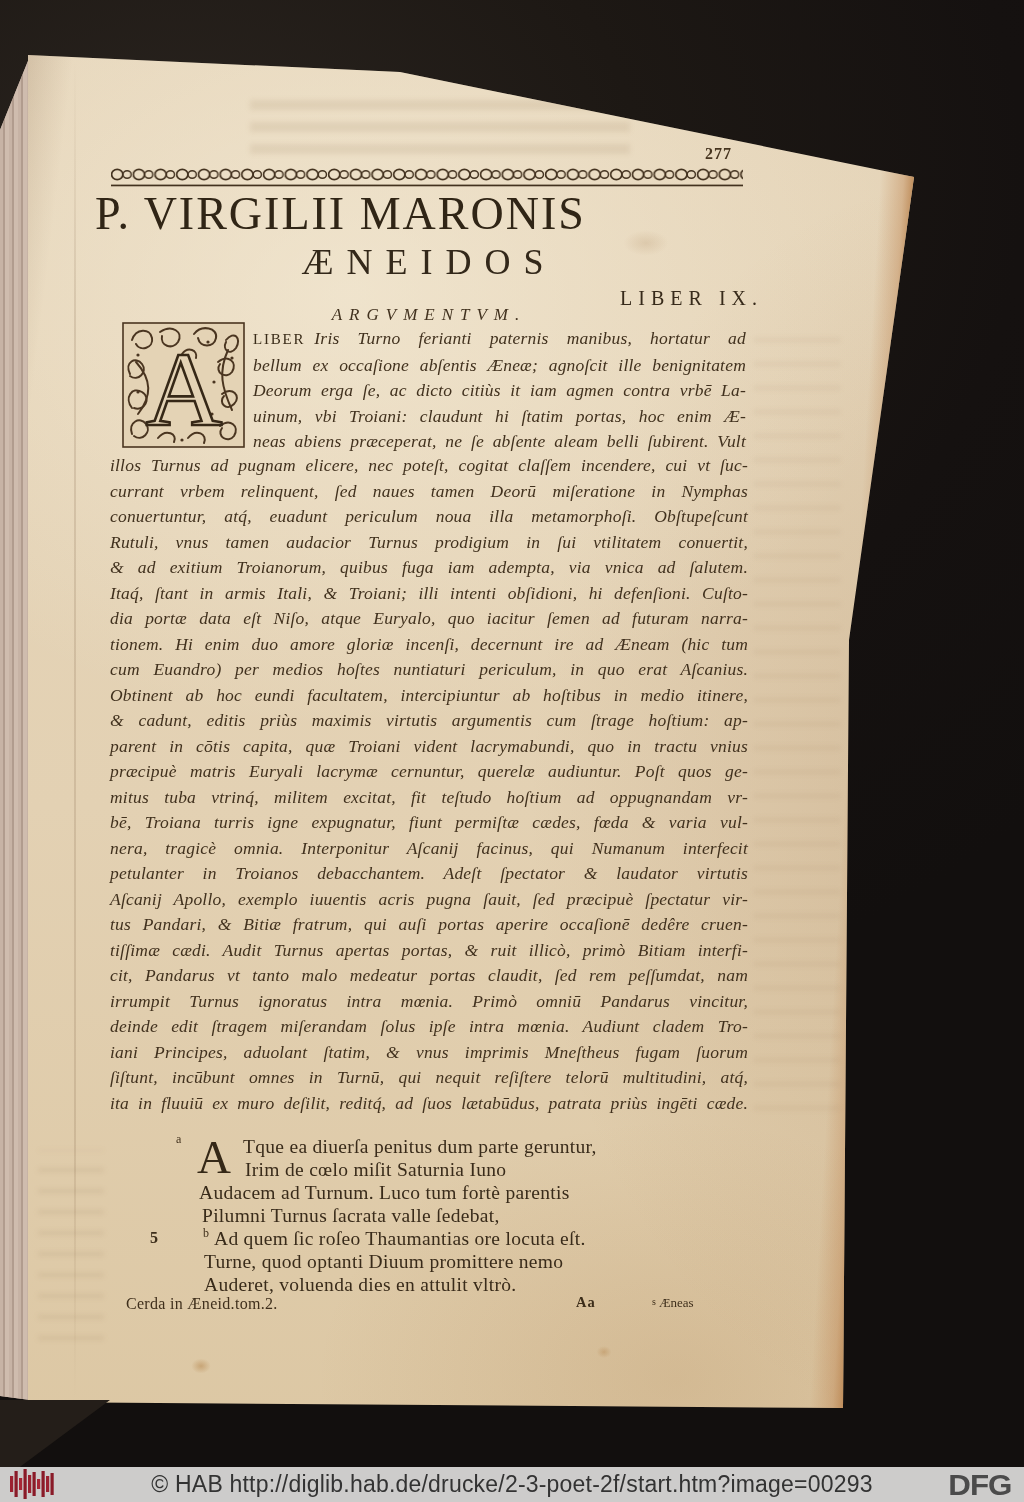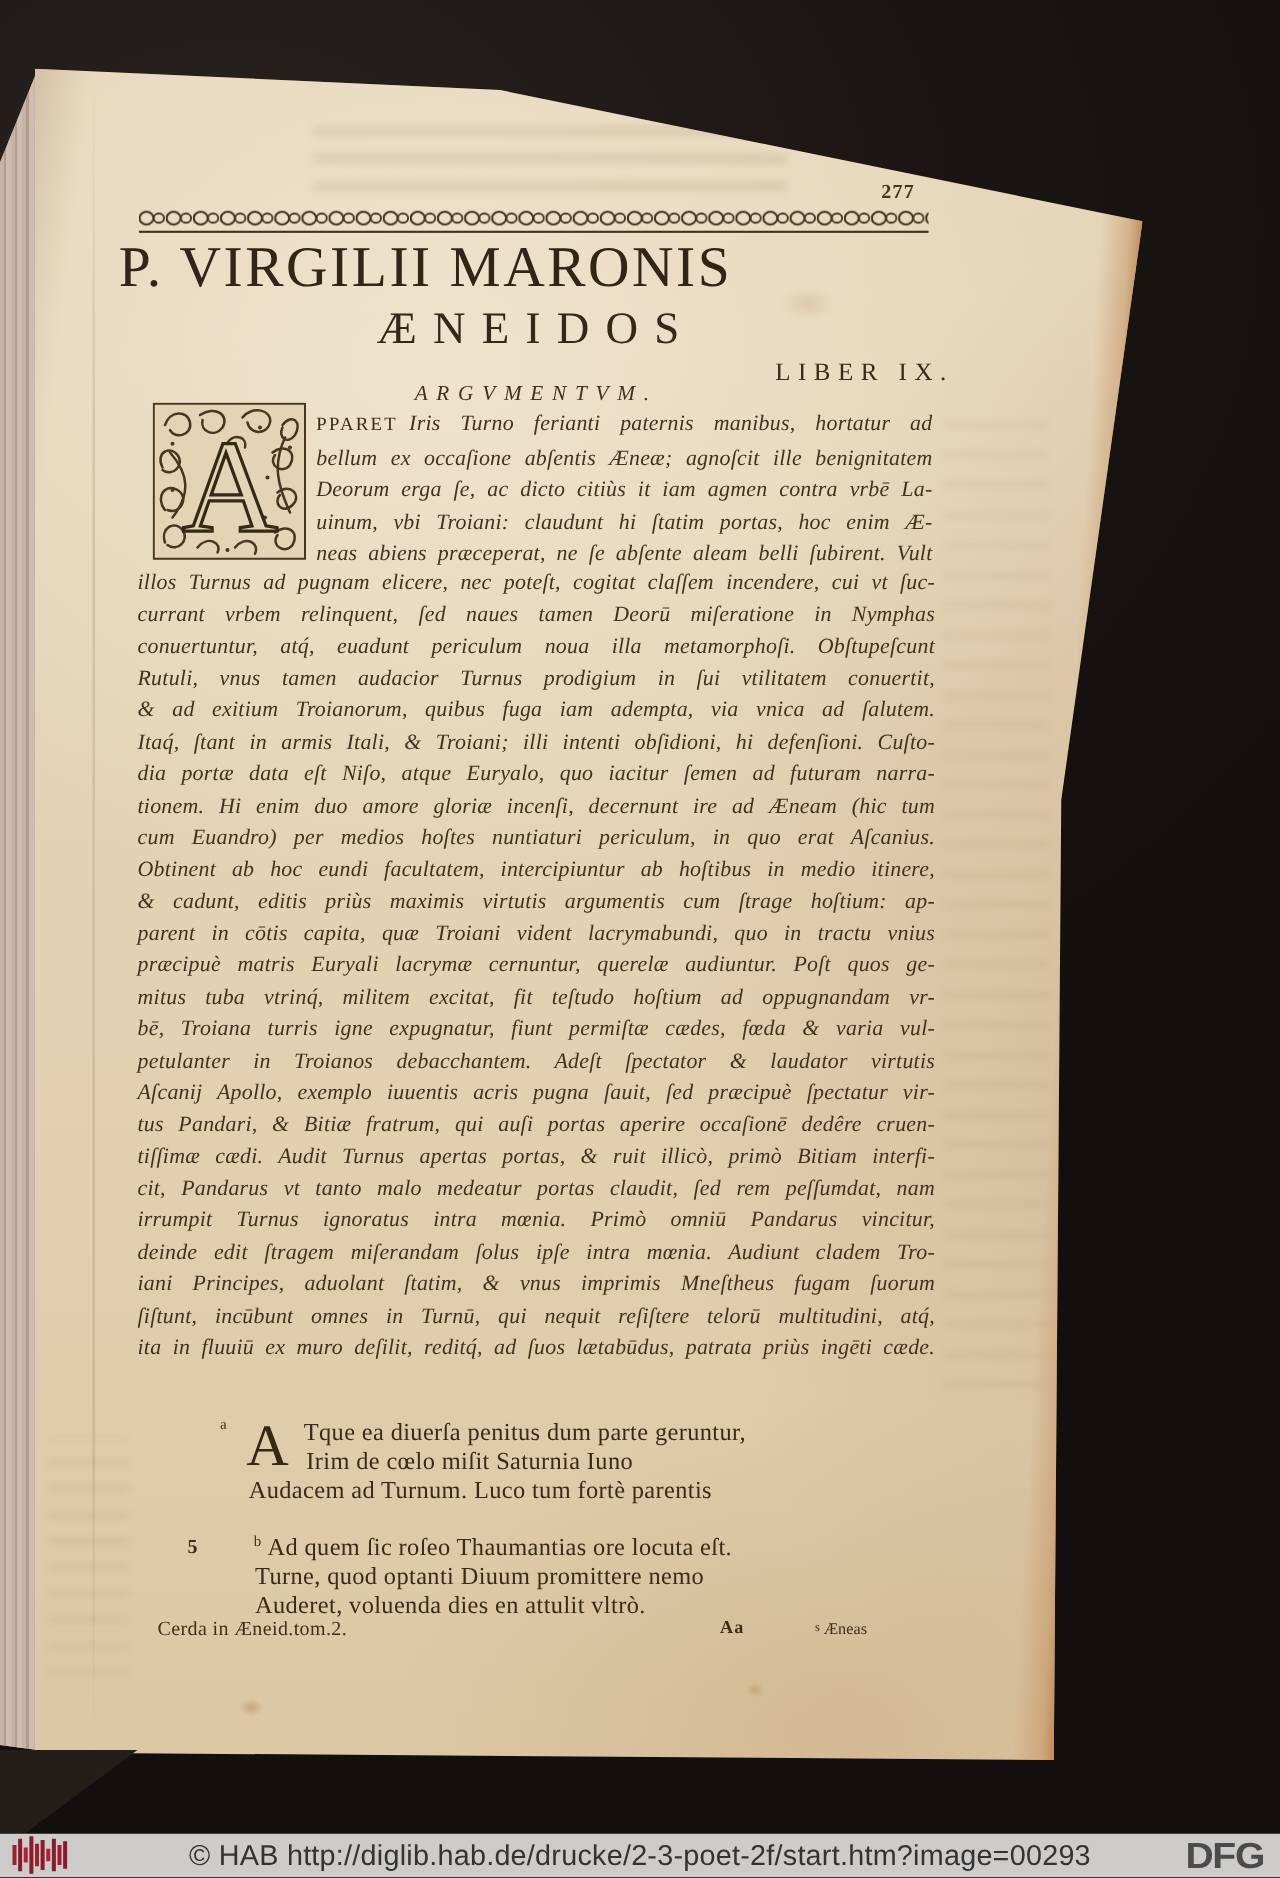--- a/index.html
+++ b/index.html
@@ -150,21 +150,21 @@
           <circle cx="92" cy="60" r="1.6"></circle>
             <circle cx="90" cy="92" r="1.6"></circle>
             <circle cx="34" cy="100" r="1.6"></circle>
           <circle cx="110" cy="36" r="1.6"></circle>
             <circle cx="60" cy="118" r="1.6"></circle>
         </g>
         <text x="62" y="103" text-anchor="middle" font-family="Liberation Serif, serif" font-size="106" fill="#e4d3b5" stroke="#362817" stroke-width="2.6">A</text>
       </svg>
 
       <div class="arg-indent">
-        <div class="al"><span class="lead">PPARET</span><span>Iris Turno ferianti paternis manibus, hortatur ad</span></div>
+        <div class="al"><span class="lead">LIBER</span><span>Iris Turno ferianti paternis manibus, hortatur ad</span></div>
         <div class="al">bellum ex occaſione abſentis Æneæ; agnoſcit ille benignitatem</div>
         <div class="al">Deorum erga ſe, ac dicto citiùs it iam agmen contra vrbē La-</div>
         <div class="al">uinum, vbi Troiani: claudunt hi ſtatim portas, hoc enim Æ-</div>
         <div class="al">neas abiens præceperat, ne ſe abſente aleam belli ſubirent. Vult</div>
       </div>
 
       <div class="arg-full">
         <div class="al">illos Turnus ad pugnam elicere, nec poteſt, cogitat claſſem incendere, cui vt ſuc-</div>
         <div class="al">currant vrbem relinquent, ſed naues tamen Deorū miſeratione in Nymphas</div>
         <div class="al">conuertuntur, atq́, euadunt periculum noua illa metamorphoſi. Obſtupeſcunt</div>
@@ -173,37 +173,39 @@
         <div class="al">Itaq́, ſtant in armis Itali, &amp; Troiani; illi intenti obſidioni, hi defenſioni. Cuſto-</div>
         <div class="al">dia portæ data eſt Niſo, atque Euryalo, quo iacitur ſemen ad futuram narra-</div>
         <div class="al">tionem.  Hi enim duo amore gloriæ incenſi, decernunt ire ad Æneam (hic tum</div>
         <div class="al">cum Euandro) per medios hoſtes nuntiaturi periculum, in quo erat Aſcanius.</div>
         <div class="al">Obtinent ab hoc eundi facultatem, intercipiuntur ab hoſtibus in medio itinere,</div>
         <div class="al">&amp; cadunt, editis priùs maximis virtutis argumentis cum ſtrage hoſtium: ap-</div>
         <div class="al">parent in cōtis capita, quæ Troiani vident lacrymabundi, quo in tractu vnius</div>
         <div class="al">præcipuè matris Euryali lacrymæ cernuntur, querelæ audiuntur. Poſt quos ge-</div>
         <div class="al">mitus tuba vtrinq́, militem excitat, fit teſtudo hoſtium ad oppugnandam vr-</div>
         <div class="al">bē, Troiana turris igne expugnatur, fiunt permiſtæ cædes, fœda &amp; varia vul-</div>
+        <div class="al">nera, tragicè omnia.  Interponitur Aſcanij facinus, qui Numanum interfecit</div>
         <div class="al">petulanter in Troianos debacchantem.  Adeſt ſpectator &amp; laudator virtutis</div>
         <div class="al">Aſcanij Apollo, exemplo iuuentis acris pugna ſauit, ſed præcipuè ſpectatur vir-</div>
         <div class="al">tus Pandari, &amp; Bitiæ fratrum, qui auſi portas aperire occaſionē dedêre cruen-</div>
         <div class="al">tiſſimæ cædi. Audit Turnus apertas portas, &amp; ruit illicò, primò Bitiam interfi-</div>
         <div class="al">cit, Pandarus vt tanto malo medeatur portas claudit, ſed rem peſſumdat, nam</div>
         <div class="al">irrumpit Turnus ignoratus intra mœnia.  Primò omniū Pandarus vincitur,</div>
         <div class="al">deinde edit ſtragem miſerandam ſolus ipſe intra mœnia. Audiunt cladem Tro-</div>
         <div class="al">iani Principes, aduolant ſtatim, &amp; vnus imprimis Mneſtheus fugam ſuorum</div>
         <div class="al">ſiſtunt, incūbunt omnes in Turnū, qui nequit reſiſtere telorū multitudini, atq́,</div>
         <div class="al">ita in fluuiū ex muro deſilit, reditq́, ad ſuos lætabūdus, patrata priùs ingēti cæde.</div>
       </div>
 
       <div class="vsup" style="left:176px;top:1132px;">a</div>
       <div class="vinit">A</div>
       <div class="v" style="left:243px;top:1135px;">Tque ea diuerſa penitus dum parte geruntur,</div>
       <div class="v" style="left:245px;top:1158px;">Irim de cœlo miſit Saturnia Iuno</div>
       <div class="v" style="left:199px;top:1181px;">Audacem ad Turnum.  Luco tum fortè parentis</div>
+      <div class="v" style="left:202px;top:1204px;">Pilumni Turnus ſacrata valle ſedebat,</div>
       <div class="vnum">5</div>
       <div class="vsup" style="left:203px;top:1226px;">b</div>
       <div class="v" style="left:214px;top:1227px;">Ad quem ſic roſeo Thaumantias ore locuta eſt.</div>
       <div class="v" style="left:204px;top:1250px;">Turne, quod optanti Diuum promittere nemo</div>
       <div class="v" style="left:204px;top:1273px;">Auderet, voluenda dies en attulit vltrò.</div>
 
       <div class="gloss">Cerda in Æneid.tom.2.</div>
       <div class="sig">Aa</div>
       <div class="catch"><span class="mk">s</span><span>Æneas</span></div>
     </div>

